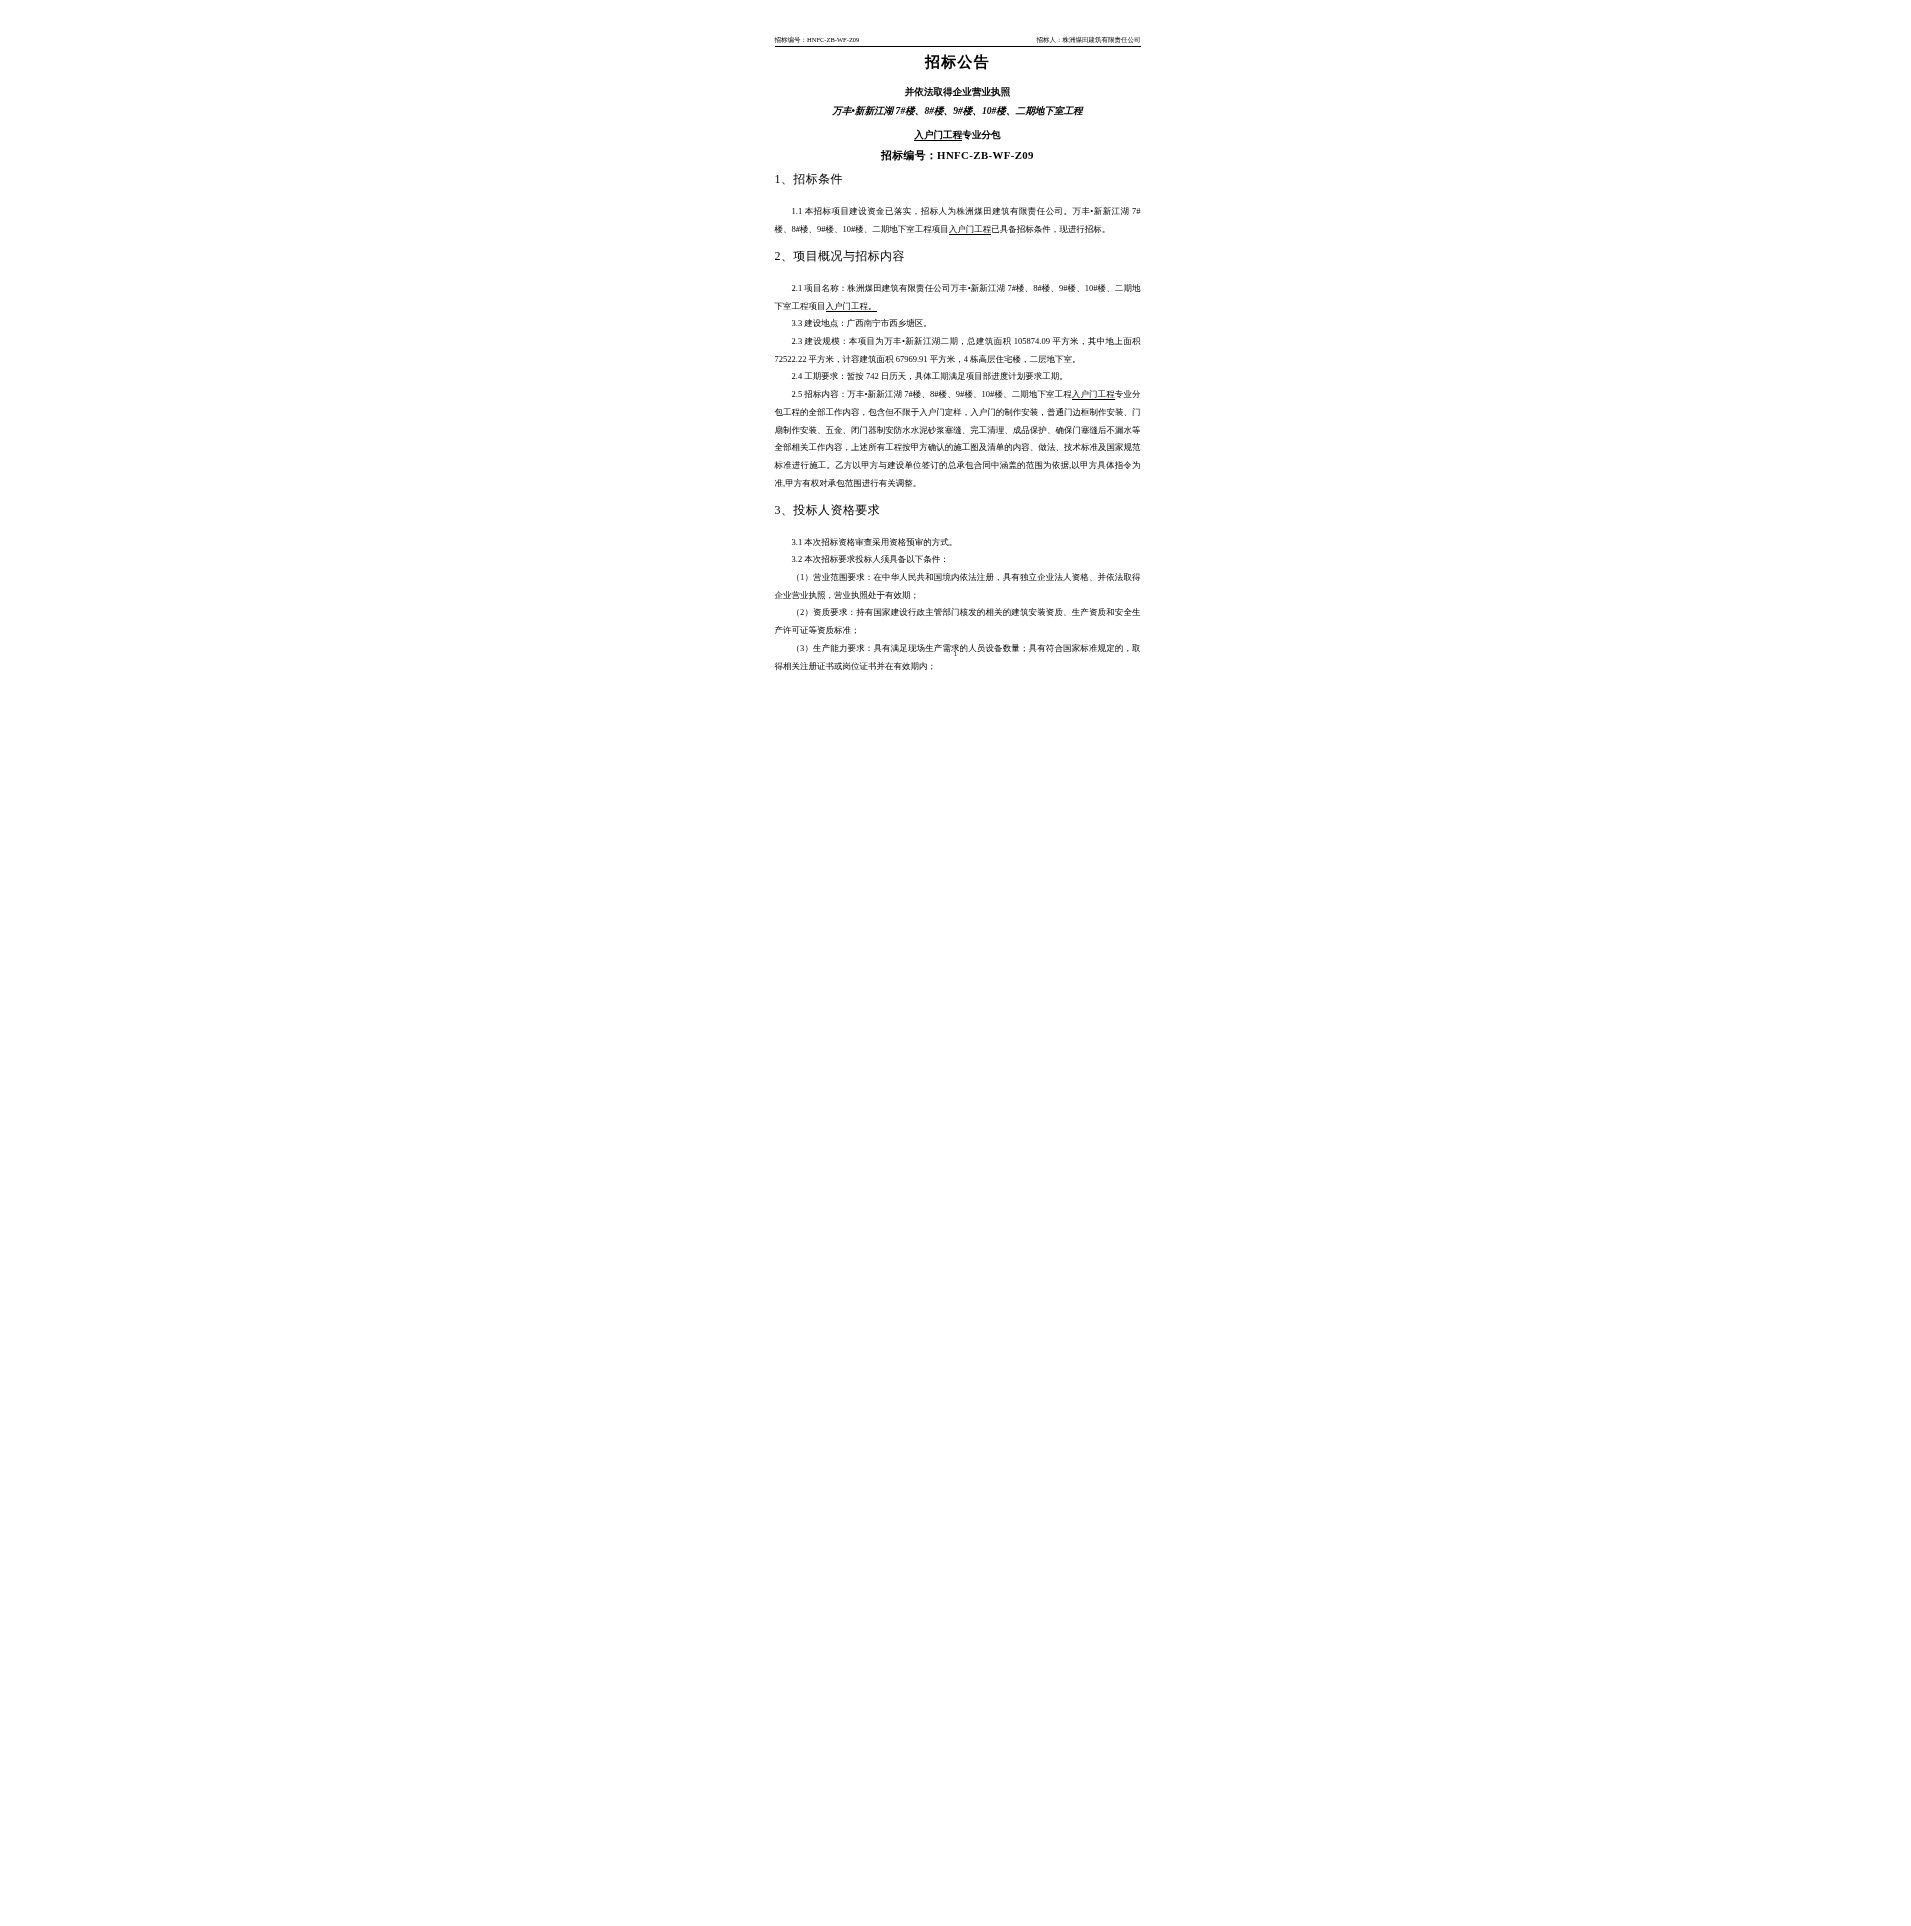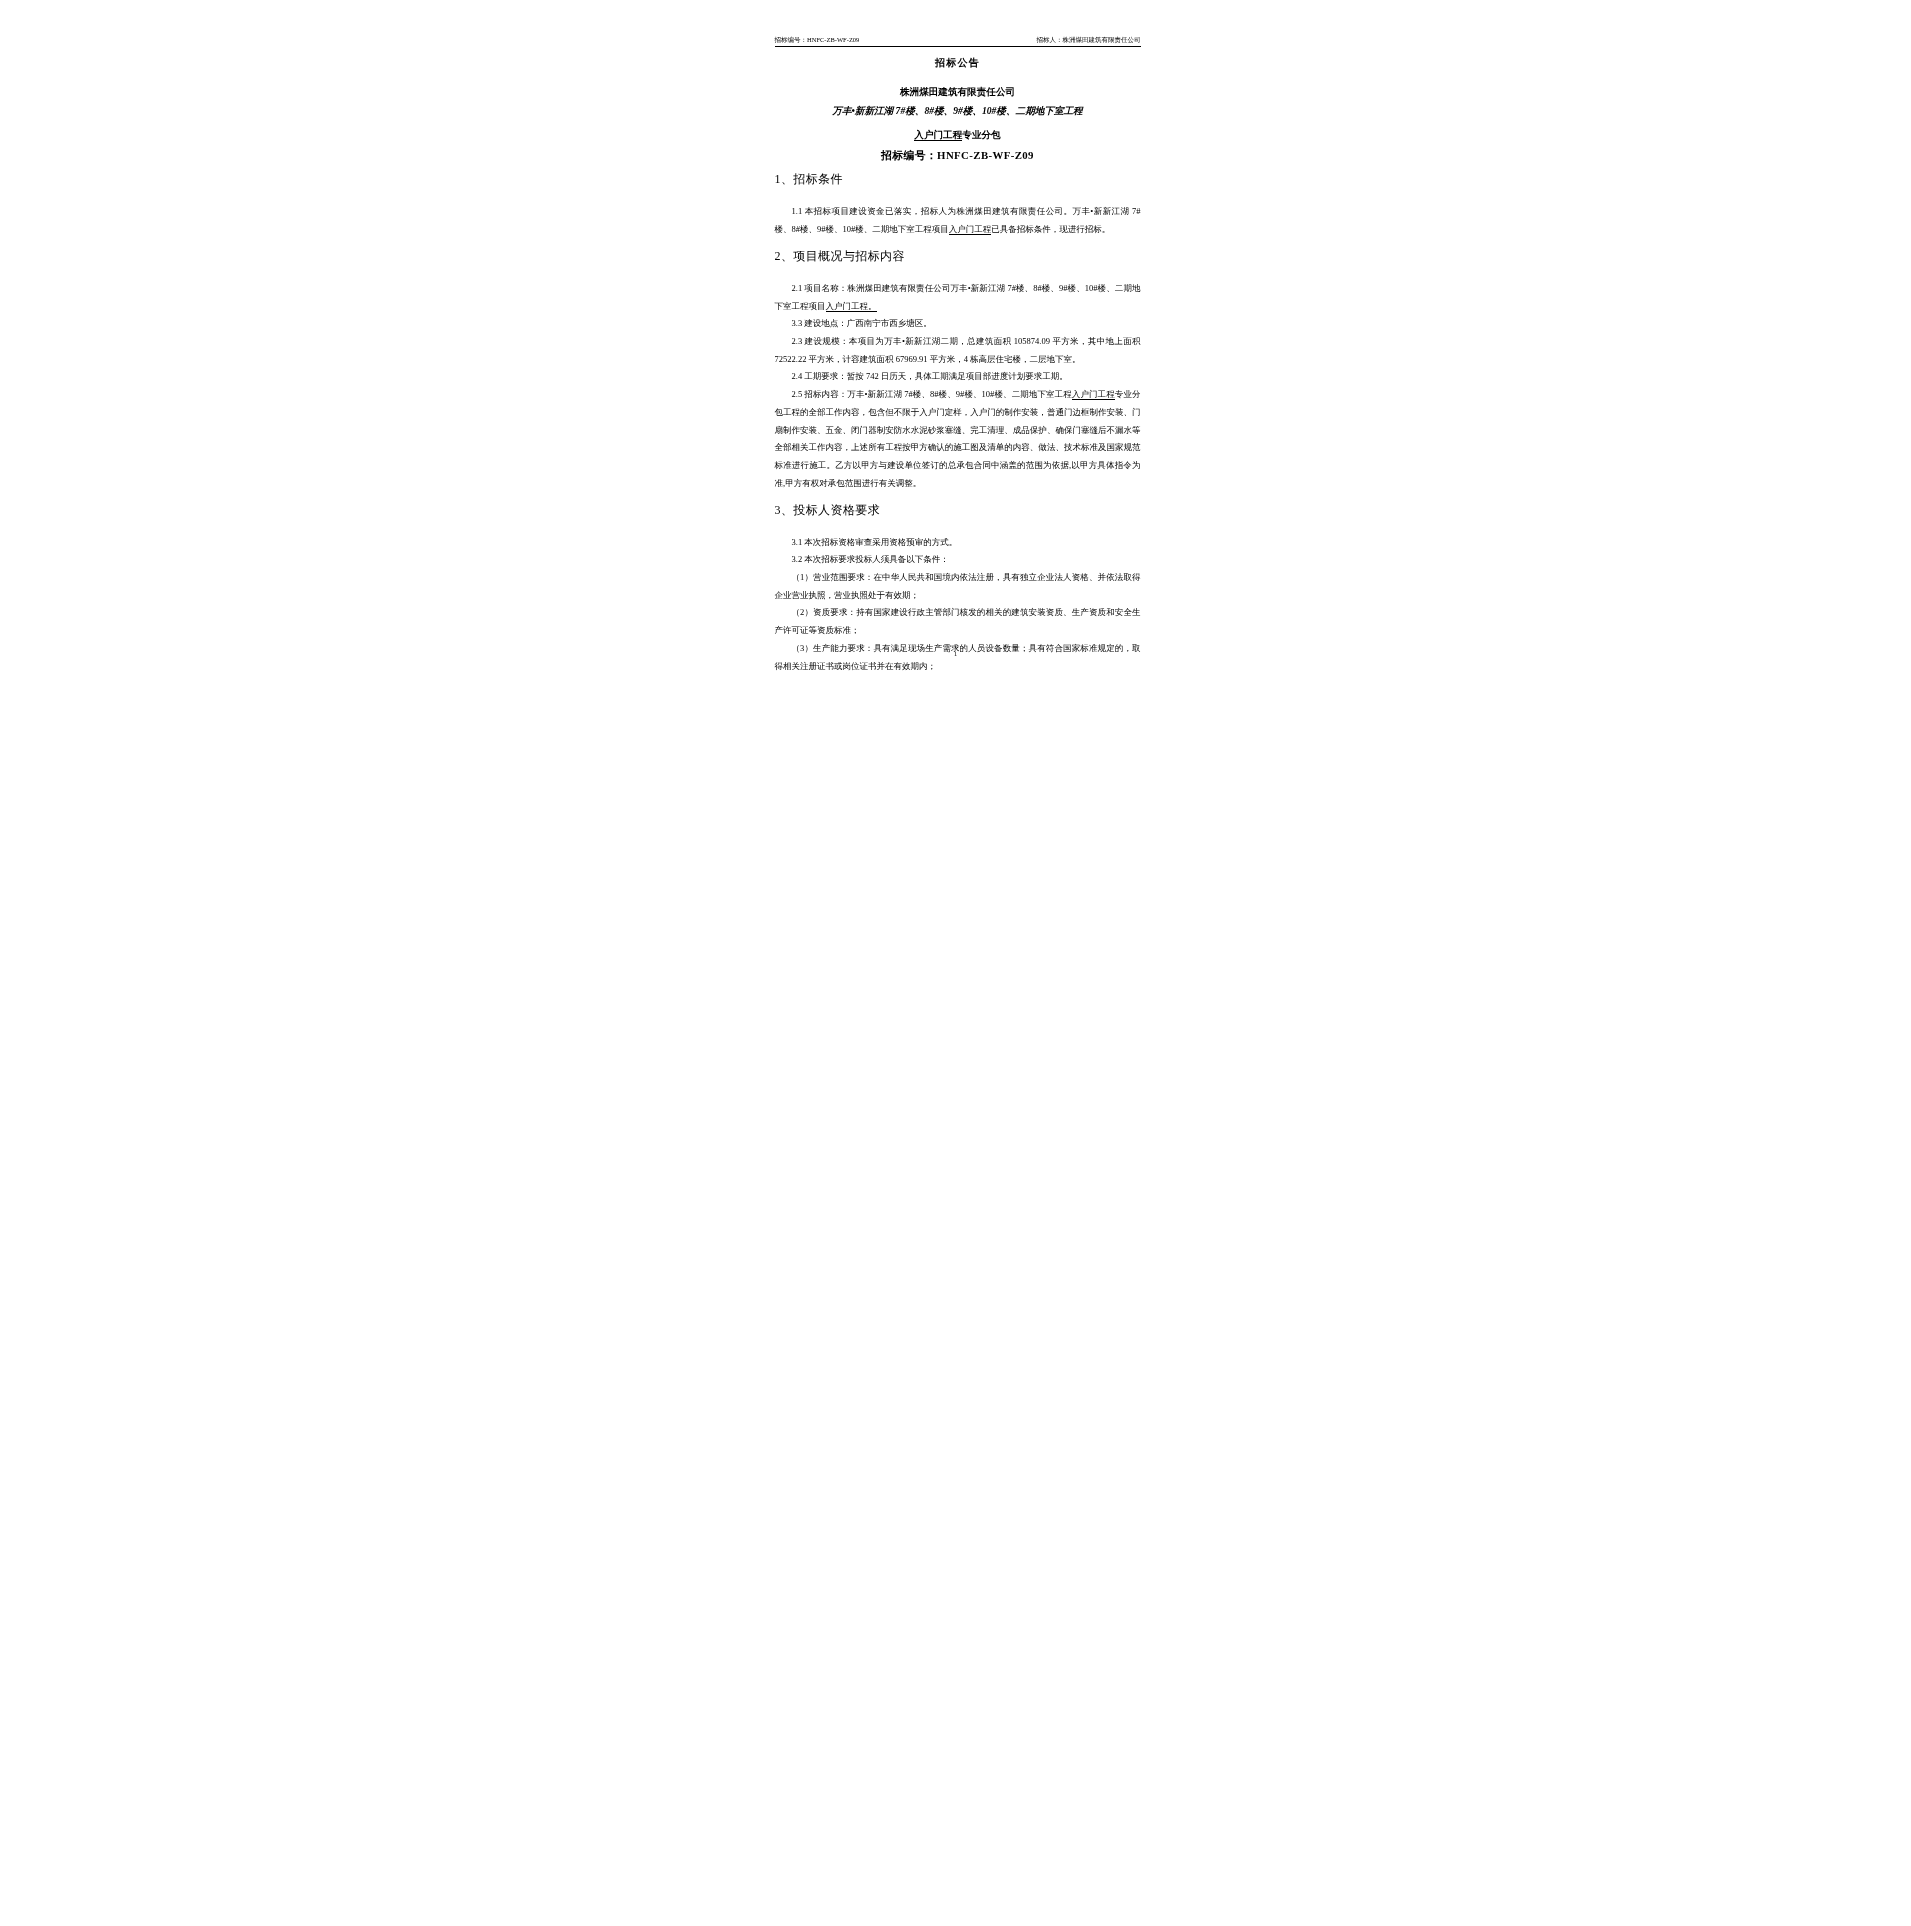--- a/index.html
+++ b/index.html
@@ -24,21 +24,21 @@
     justify-content: space-between;
     align-items: flex-end;
     font-size: 6.5px;
     line-height: 8.9px;
     border-bottom: 1.2px solid #000000;
     padding-bottom: 1.5px;
   }
   .doc-title {
     margin: 6.2px 0 0 0;
     text-align: center;
-    font-size: 10px;
+    font-size: 15px;
     line-height: 17px;
     font-weight: bold;
     letter-spacing: 1.2px;
   }
   .subtitle {
     text-align: center;
     font-weight: bold;
     font-size: 9.6px;
     line-height: 13px;
   }
@@ -79,21 +79,21 @@
 <div class="page">
 
   <div class="header">
     <span>招标编号：HNFC-ZB-WF-Z09</span>
     <span>招标人：株洲煤田建筑有限责任公司</span>
   </div>
 
   <div class="doc-title">招标公告</div>
 
   <div id="subtitles">
-      <div class="subtitle sub-0"><span>株洲煤田建筑有限责任公司</span></div>
+      <div class="subtitle sub-0"><span>并依法取得企业营业执照</span></div>
       <div class="subtitle sub-1"><span>万丰•新新江湖 7#楼、8#楼、9#楼、10#楼、二期地下室工程</span></div>
       <div class="subtitle sub-2"><span class="u3">入户门工程</span><span>专业分包</span></div>
       <div class="subtitle sub-3"><span>招标编号：HNFC-ZB-WF-Z09</span></div>
     </div>
 
   <div id="sections">
       <div class="sec-heading">1、招标条件</div>
       <div class="sec-body">
         <p class="body-p"><span>1.1 本招标项目建设资金已落实，招标人为株洲煤田建筑有限责任公司。万丰•新新江湖 7#楼、8#楼、9#楼、10#楼、二期地下室工程项目</span><span class="u">入户门工程</span><span>已具备招标条件，现进行招标。</span></p>
       </div>

